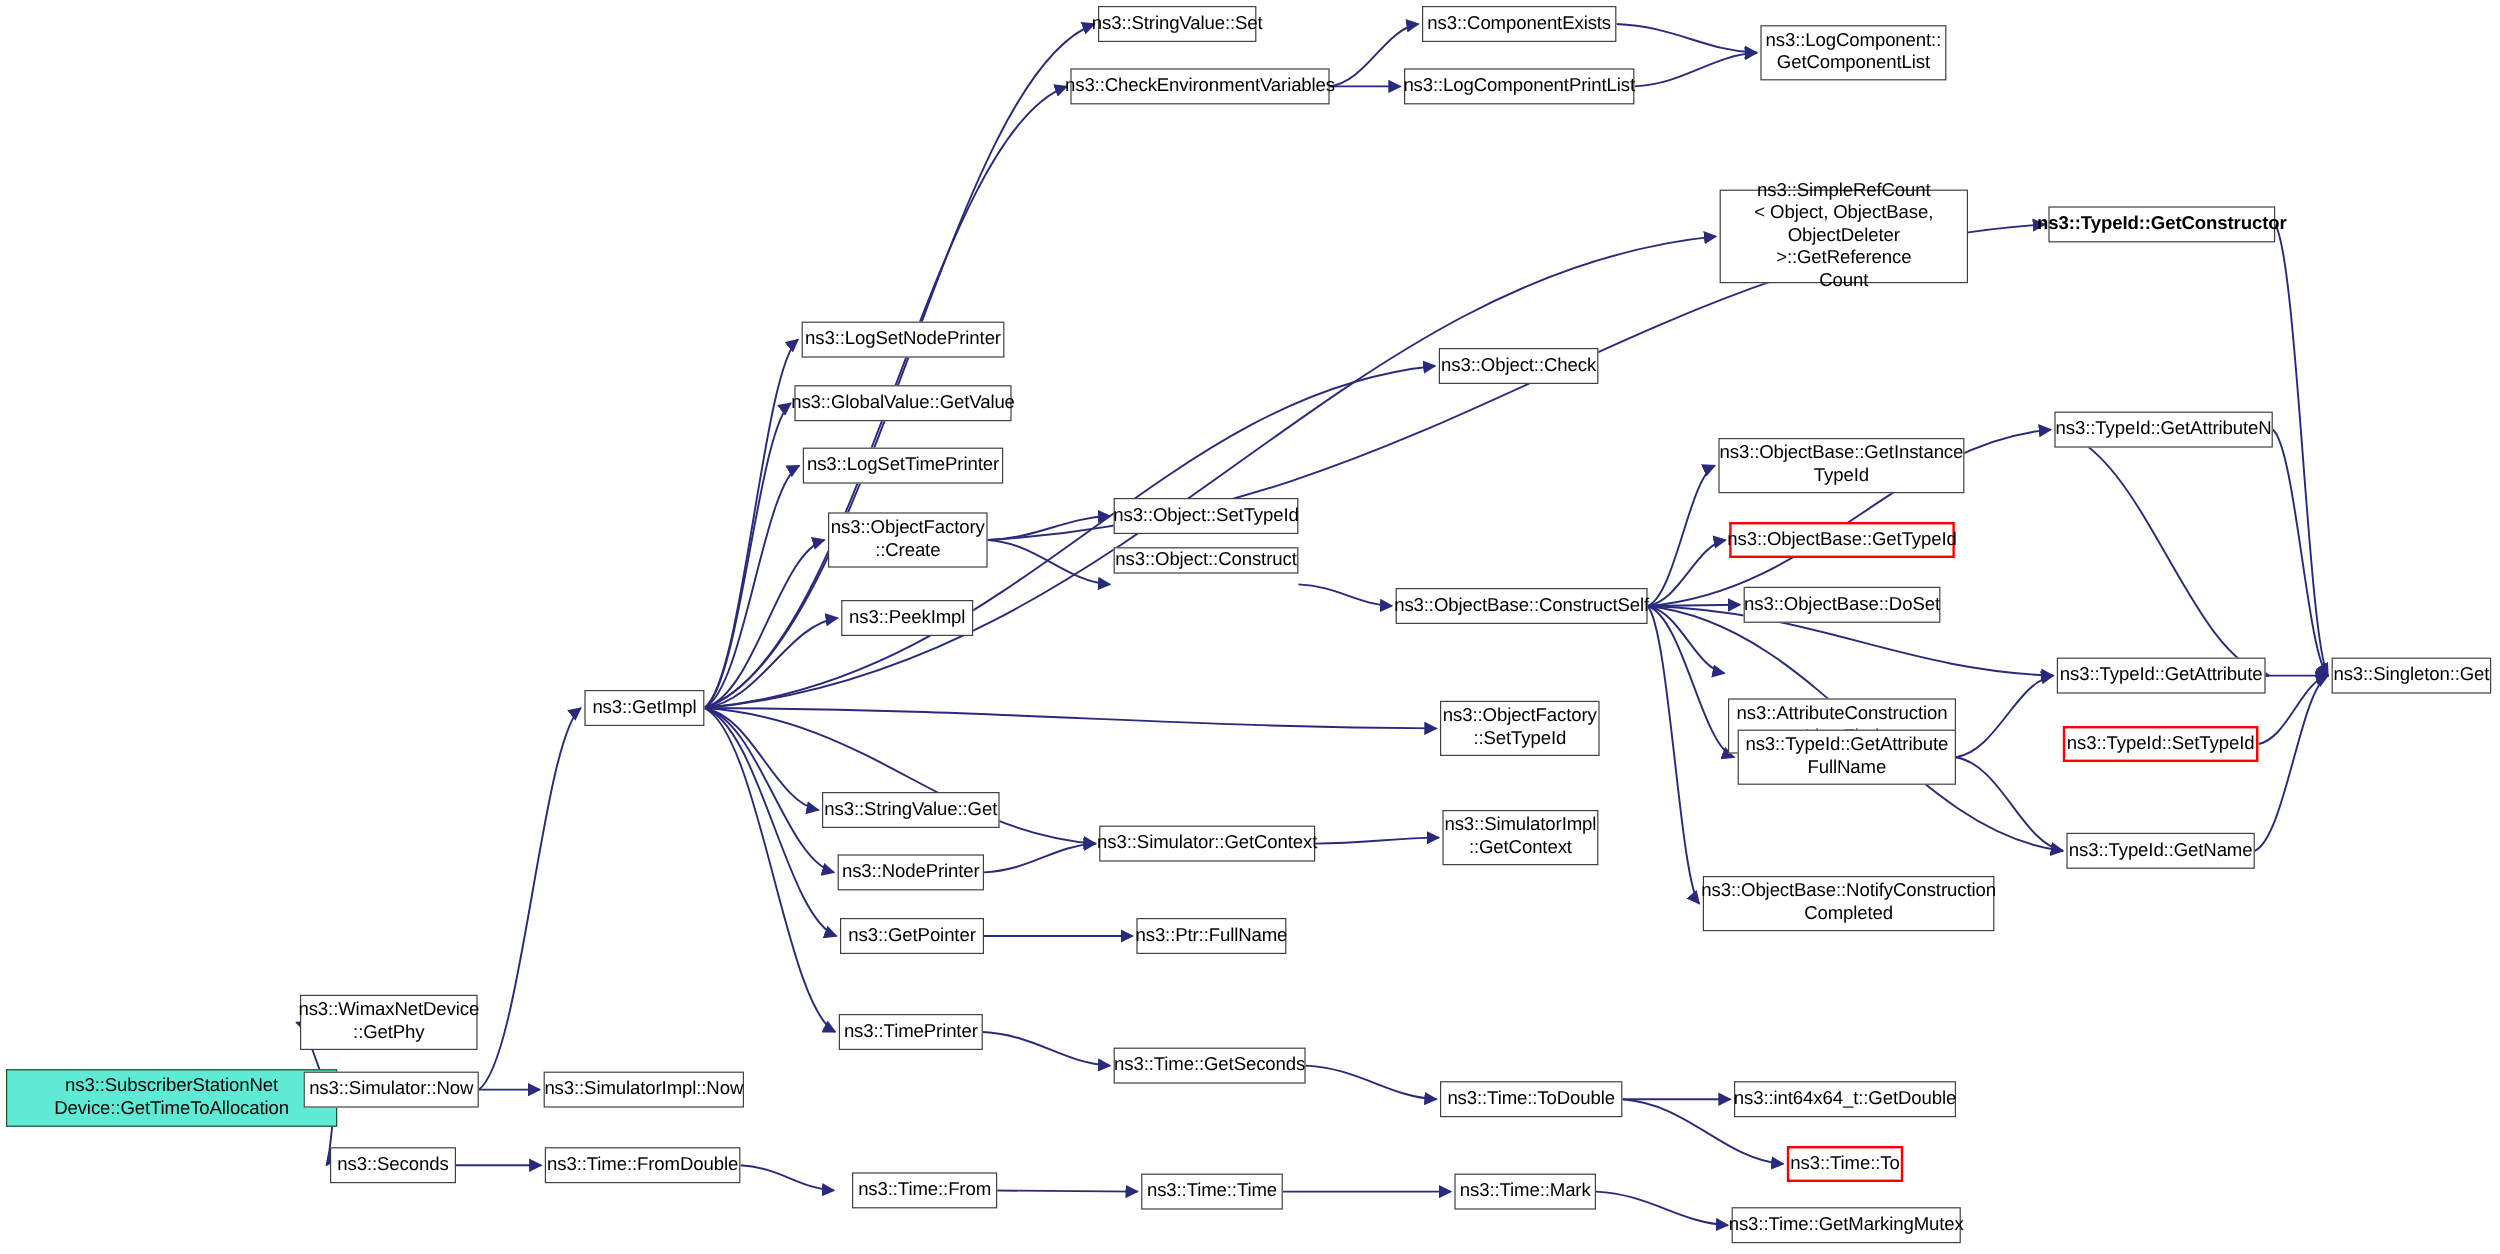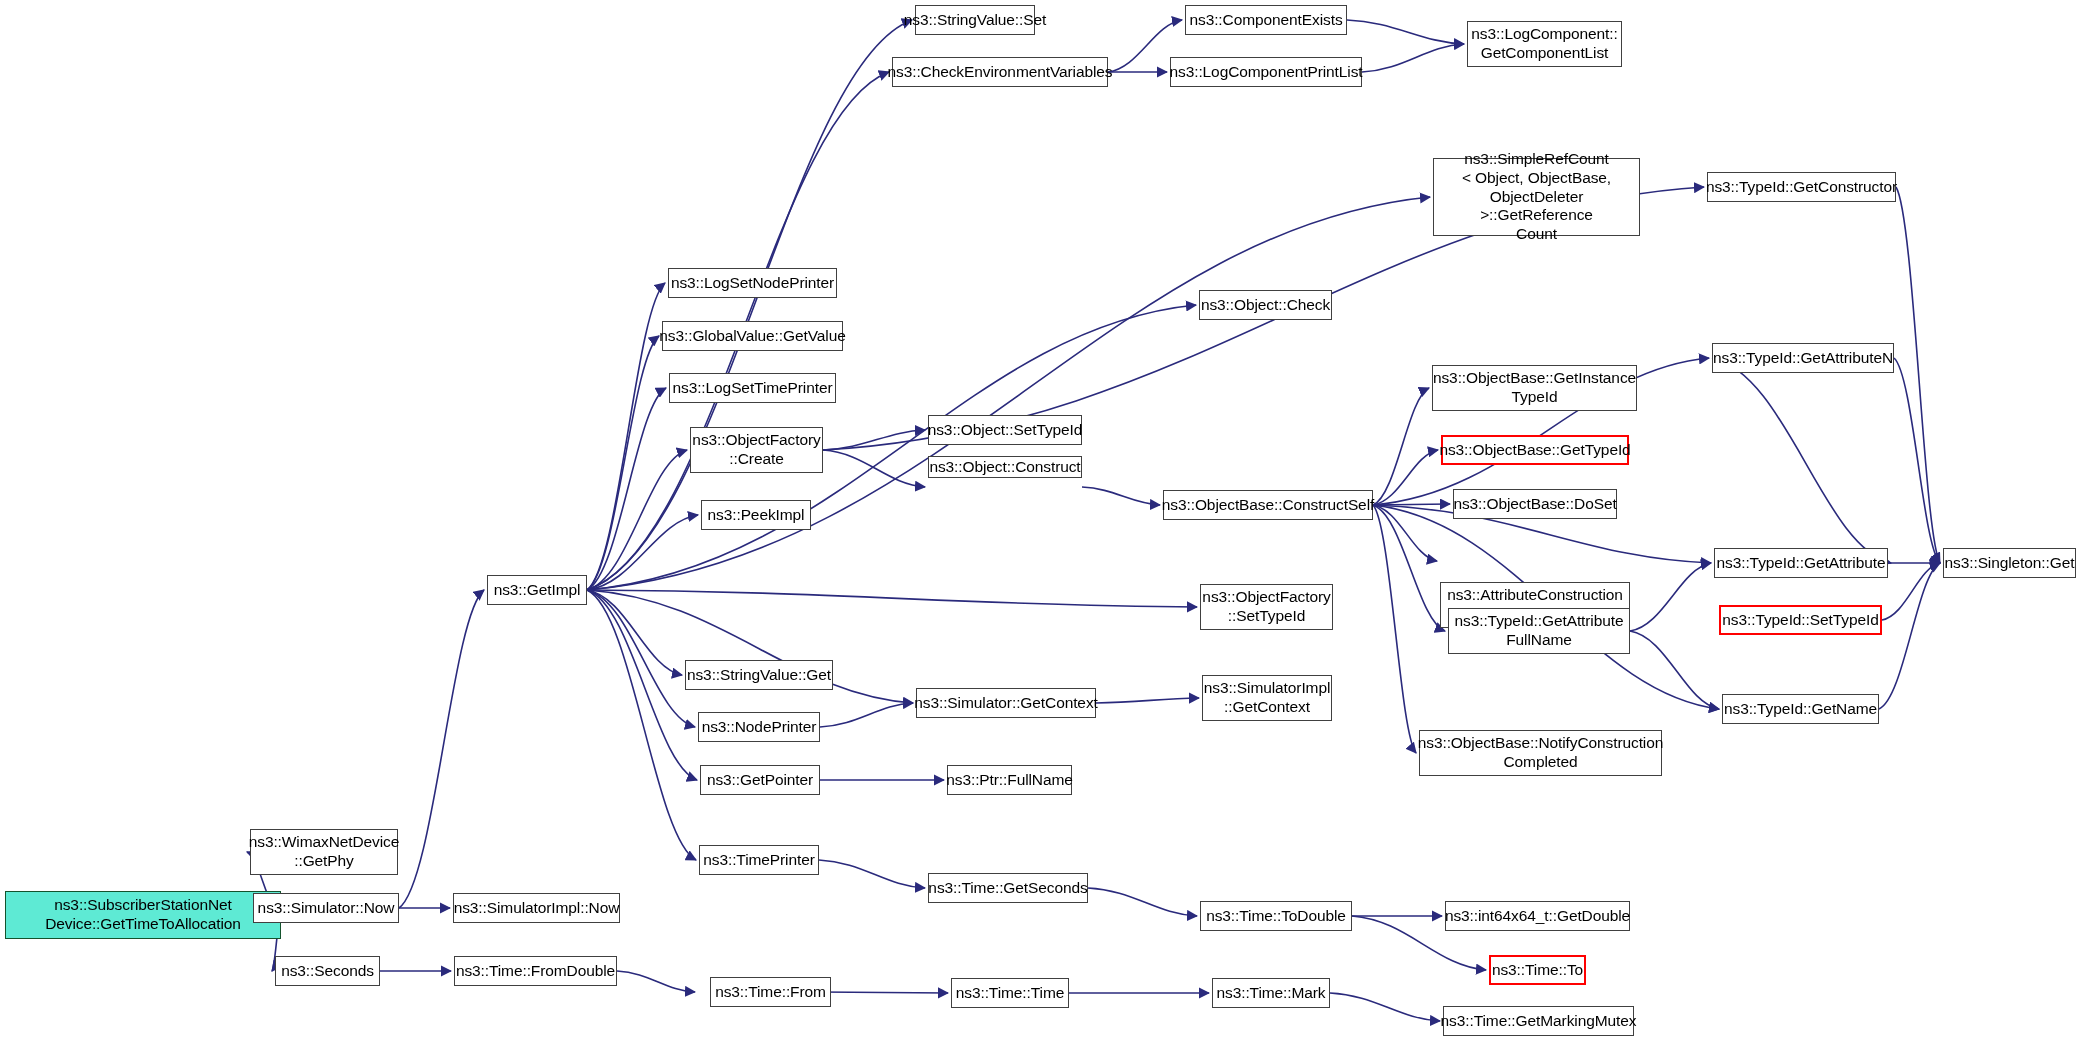--- a/index.html
+++ b/index.html
@@ -132,21 +132,21 @@
       <div class="node" style="left: 662px; top: 321px; width: 181px; height: 30px;">ns3::GlobalValue::GetValue</div>
       <div class="node" style="left: 669px; top: 373px; width: 167px; height: 30px;">ns3::LogSetTimePrinter</div>
       <div class="node" style="left: 690px; top: 427px; width: 133px; height: 46px;">ns3::ObjectFactory
 ::Create</div>
       <div class="node" style="left: 701px; top: 500px; width: 110px; height: 30px;">ns3::PeekImpl</div>
       <div class="node" style="left: 685px; top: 660px; width: 148px; height: 30px;">ns3::StringValue::Get</div>
       <div class="node" style="left: 698px; top: 712px; width: 122px; height: 30px;">ns3::NodePrinter</div>
       <div class="node" style="left: 700px; top: 765px; width: 120px; height: 30px;">ns3::GetPointer</div>
       <div class="node" style="left: 699px; top: 845px; width: 120px; height: 30px; text-align: right;">ns3::TimePrinter</div>
       <div class="node" style="left: 698px; top: 977px; width: 121px; height: 30px; margin-left: 12px;">ns3::Time::From</div>
-      <div class="node" style="left: 915px; top: 5px; width: 120px; height: 30px;">ns3::StringValue::Set</div>
+      <div class="node" style="left: 915px; top: 5px; width: 132px; height: 30px;">ns3::StringValue::Set</div>
       <div class="node" style="left: 892px; top: 57px; width: 216px; height: 30px;">ns3::CheckEnvironmentVariables</div>
       <div class="node" style="left: 1185px; top: 5px; width: 162px; height: 30px;">ns3::ComponentExists</div>
       <div class="node" style="left: 1170px; top: 57px; width: 192px; height: 30px;">ns3::LogComponentPrintList</div>
       <div class="node" style="left: 1467px; top: 21px; width: 155px; height: 46px;">ns3::LogComponent::
 GetComponentList</div>
       <div class="node" style="left: 1433px; top: 158px; width: 207px; height: 78px;">ns3::SimpleRefCount
 &lt; Object, ObjectBase,
 ObjectDeleter &gt;::GetReference
 Count</div>
       <div class="node" style="left: 1199px; top: 290px; width: 133px; height: 30px;">ns3::Object::Check</div>
@@ -169,20 +169,20 @@
       <div class="node" style="left: 1202px; top: 675px; width: 130px; height: 46px;">ns3::SimulatorImpl
 ::GetContext</div>
       <div class="node" style="left: 947px; top: 765px; width: 125px; height: 30px;">ns3::Ptr::FullName</div>
       <div class="node" style="left: 928px; top: 873px; width: 160px; height: 30px;">ns3::Time::GetSeconds</div>
       <div class="node" style="left: 951px; top: 978px; width: 118px; height: 30px;">ns3::Time::Time</div>
       <div class="node" style="left: 1200px; top: 901px; width: 152px; height: 30px;">ns3::Time::ToDouble</div>
       <div class="node" style="left: 1212px; top: 978px; width: 118px; height: 30px;">ns3::Time::Mark</div>
       <div class="node" style="left: 1445px; top: 901px; width: 185px; height: 30px;">ns3::int64x64_t::GetDouble</div>
       <div class="node red" style="left: 1489px; top: 955px; width: 97px; height: 30px;">ns3::Time::To</div>
       <div class="node" style="left: 1443px; top: 1006px; width: 191px; height: 30px;">ns3::Time::GetMarkingMutex</div>
-      <div class="node" style="left: 1707px; top: 172px; width: 189px; height: 30px;">ns3::TypeId::GetConstructor</div>
+      <div class="node" style="left: 1707px; top: 172px; width: 189px; height: 30px; font-weight: bold;">ns3::TypeId::GetConstructor</div>
       <div class="node" style="left: 1712px; top: 343px; width: 182px; height: 30px;">ns3::TypeId::GetAttributeN</div>
       <div class="node" style="left: 1714px; top: 548px; width: 174px; height: 30px;">ns3::TypeId::GetAttribute</div>
       <div class="node red" style="left: 1719px; top: 605px; width: 163px; height: 30px;">ns3::TypeId::SetTypeId</div>
       <div class="node" style="left: 1722px; top: 694px; width: 157px; height: 30px;">ns3::TypeId::GetName</div>
       <div class="node" style="left: 1943px; top: 548px; width: 133px; height: 30px;">ns3::Singleton::Get</div>
     </div>
 </div>
 
 </body></html>

